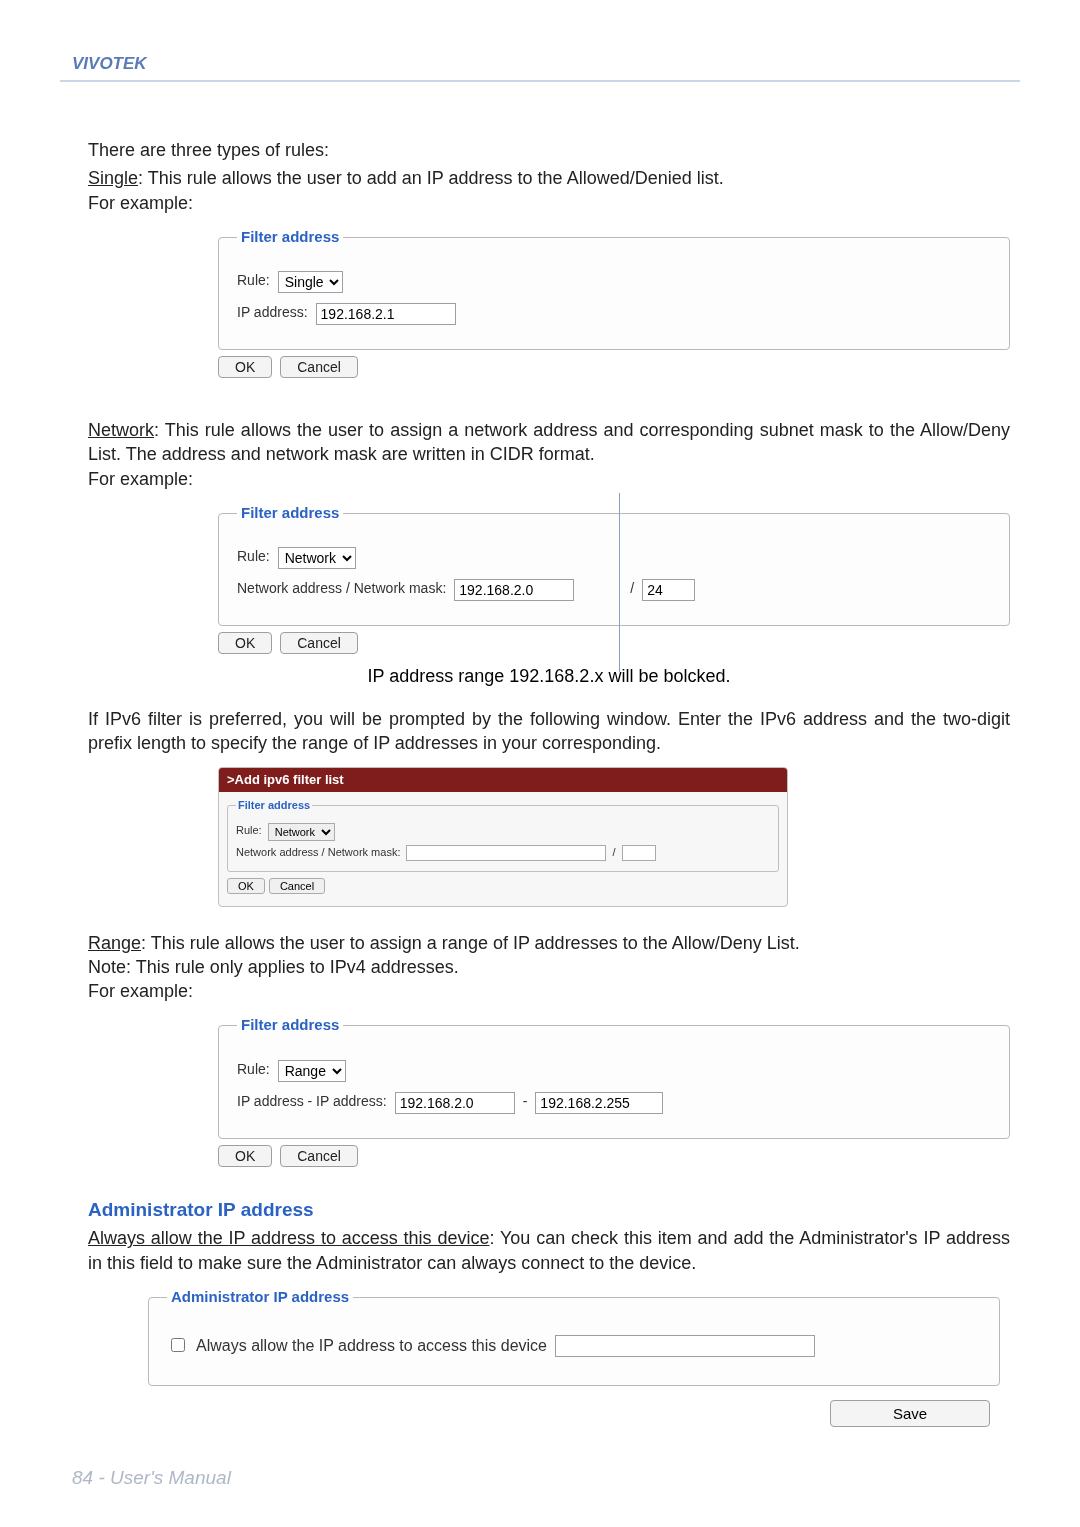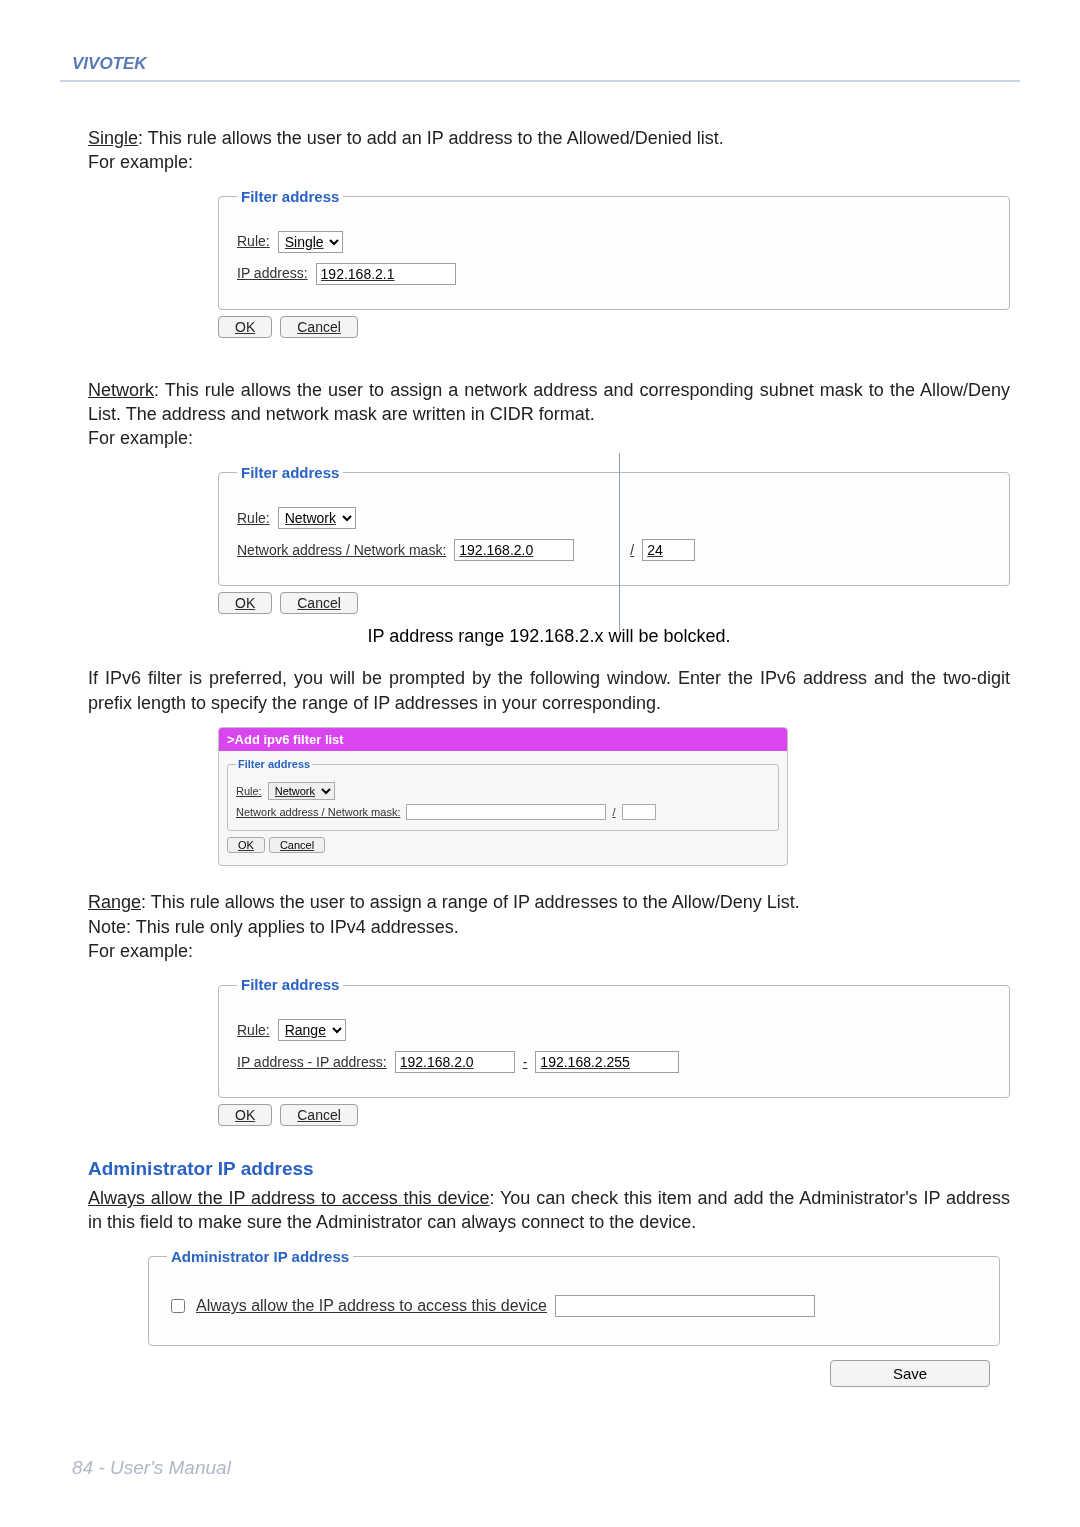--- a/index.html
+++ b/index.html
@@ -67,26 +67,25 @@
     margin: 6px 0;
   }
   fieldset.panel legend {
     color: #2a63c3;
     font-weight: bold;
     font-size: 15px;
     padding: 0 4px;
   }
   .row {
     display: flex;
-    align-items: center;
+    align-items: flex-start;
     gap: 8px;
     margin: 10px 0;
     font-size: 14px;
     color: #333;
-    text-decoration: underline;
   }
   .btn-row { margin-top: 6px; margin-left: 130px; }
   button.btn {
     background: #f4f4f4;
     border: 1px solid #9aa0a6;
     border-radius: 4px;
     padding: 2px 16px;
     font-size: 14px;
     color: #222;
     cursor: pointer;
@@ -122,21 +121,21 @@
     margin-left: 130px;
     margin-top: 8px;
     margin-bottom: 8px;
     border: 1px solid #c0c0c0;
     border-radius: 4px;
     overflow: hidden;
     font-size: 12px;
     background: #f7f7f7;
   }
   .ipv6-title {
-    background: #d946ef;
+    background: #7f1d1d;
     color: #fff;
     font-weight: bold;
     font-size: 13px;
     padding: 3px 8px;
   }
   .ipv6-body { padding: 6px 8px 8px 8px; }
   .ipv6-body fieldset {
     border: 1px solid #c0c0c0;
     border-radius: 3px;
     padding: 6px 8px;
@@ -171,20 +170,21 @@
   }
 </style>
 </head>
 <body>
 
 <div class="page">
   <div class="header-bar">VIVOTEK</div>
 
   <div class="content">
 
+    <div class="para">There are three types of rules:</div>
     <div class="para" style="margin-top:-8px;">
       <span class="u">Single</span><span>: This rule allows the user to add an IP address to the Allowed/Denied list.</span><br>
       <span>For example:</span>
     </div>
 
     <div class="panel-wrap">
       <fieldset class="panel">
         <legend>Filter address</legend>
         <div class="row">
           <span>Rule:</span>
@@ -274,21 +274,21 @@
         <div class="row">
           <span>Rule:</span>
           <select class="sel">
             <option>Range</option>
           </select>
         </div>
         <div class="row">
           <span>IP address - IP address:</span>
           <input class="txt" style="width: 120px;" value="192.168.2.0">
           <span>-</span>
-          <input class="txt" style="width: 144px;" value="192.168.2.255">
+          <input class="txt" style="width: 128px;" value="192.168.2.255">
         </div>
       </fieldset>
     </div>
     <div class="row btn-row">
       <button class="btn">OK</button>
       <button class="btn">Cancel</button>
     </div>
 
     <div class="section-heading">Administrator IP address</div>
     <div class="para">

